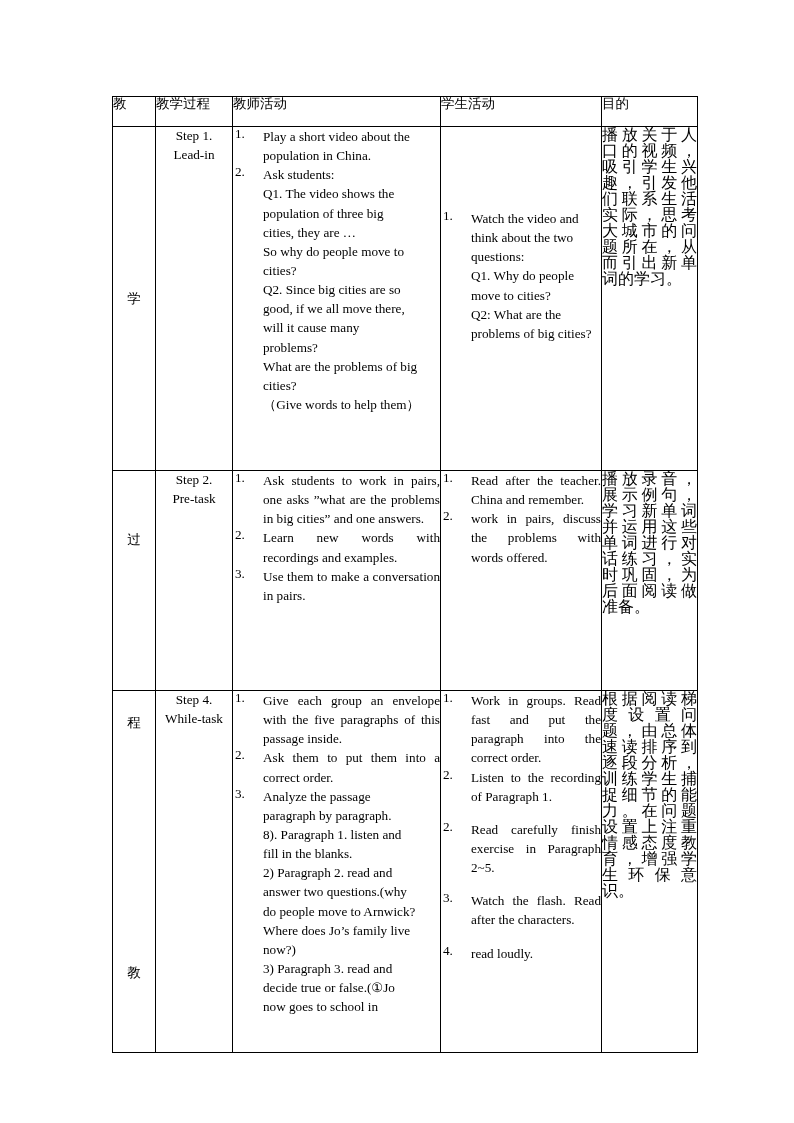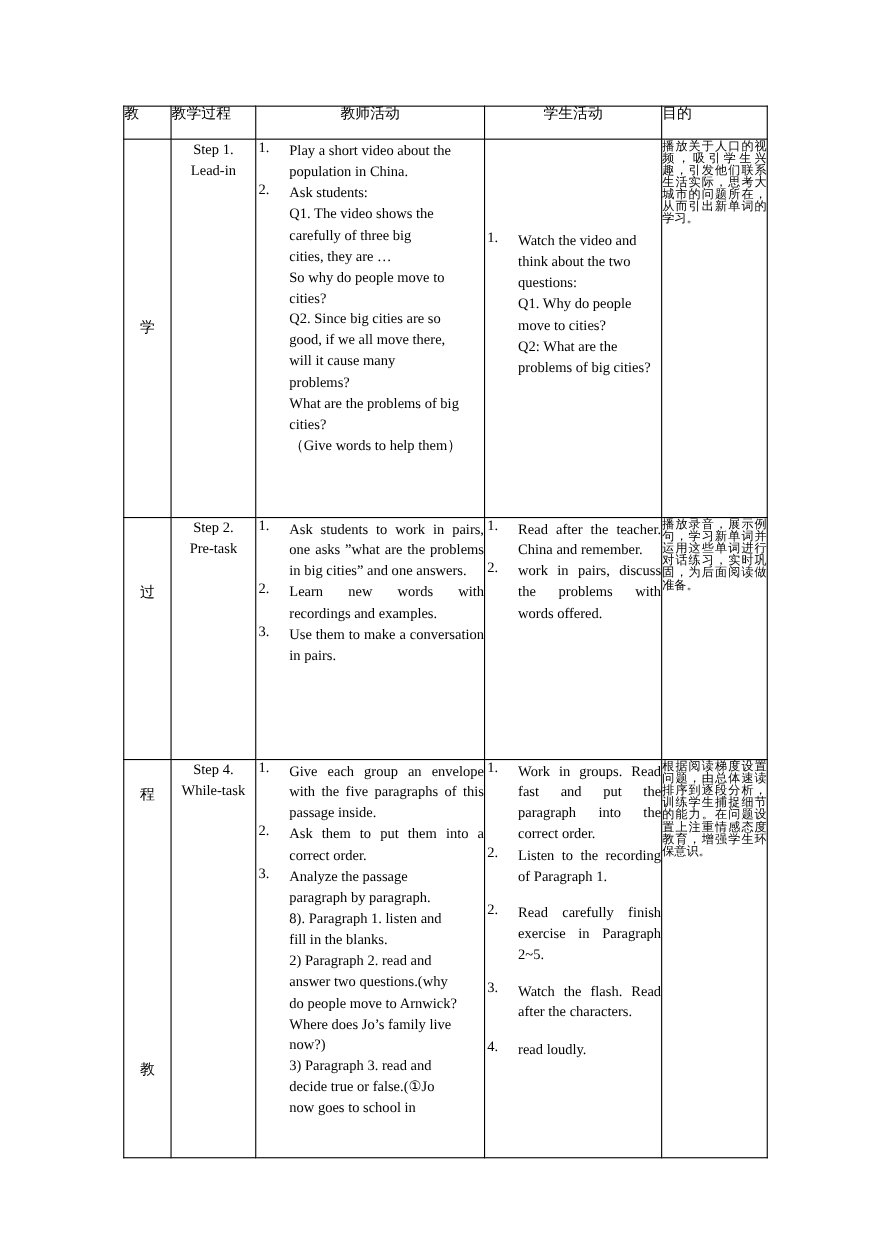--- a/index.html
+++ b/index.html
@@ -43,21 +43,21 @@
   col.c-stud   { width: 161px; }
   col.c-aim    { width: 96px; }
 
   
   .hdr-cell {
     height: 29px;
     font-family: "DejaVu Sans", sans-serif;
     font-size: 13.5px;
     padding: 4px 3px 2px 4px;
   }
-  .hdr-center { text-align: center; }
+  .hdr-center { text-align: left; }
   .hdr-left   { text-align: left; }
 
   
   .stage-cell {
     position: relative;
     font-family: "DejaVu Sans", sans-serif;
     font-size: 13.5px;
     text-align: center;
   }
   .stage-char {
@@ -98,21 +98,21 @@
   .act-cell p {
     margin: 0;
   }
   .line { line-height: 1.45; }
   .just { text-align: justify; text-align-last: left; }
   .gap  { height: 14px; }
 
   
   .aim-cell {
     font-family: "DejaVu Sans", sans-serif;
-    font-size: 11px;
+    font-size: 16px;
     padding: 6px 4px 3px 5px;
     line-height: 1.57;
     text-align: justify;
     text-align-last: left;
   }
   .aim-cell p { margin: 0; }
 </style>
 </head>
 <body>
 
@@ -150,21 +150,21 @@
           <ol>
             <li>
               <span class="num">1.</span>
               <p class="line">Play a short video about the</p>
               <p class="line">population in China.</p>
             </li>
             <li>
               <span class="num">2.</span>
               <p class="line">Ask students:</p>
               <p class="line">Q1. The video shows the</p>
-              <p class="line">carefully of three big</p>
+              <p class="line">population of three big</p>
               <p class="line">cities, they are …</p>
               <p class="line">So why do people move to</p>
               <p class="line">cities?</p>
               <p class="line">Q2. Since big cities are so</p>
               <p class="line">good, if we all move there,</p>
               <p class="line">will it cause many</p>
               <p class="line">problems?</p>
               <p class="line">What are the problems of big</p>
               <p class="line">cities?</p>
               <p class="line">（Give words to help them）</p>

